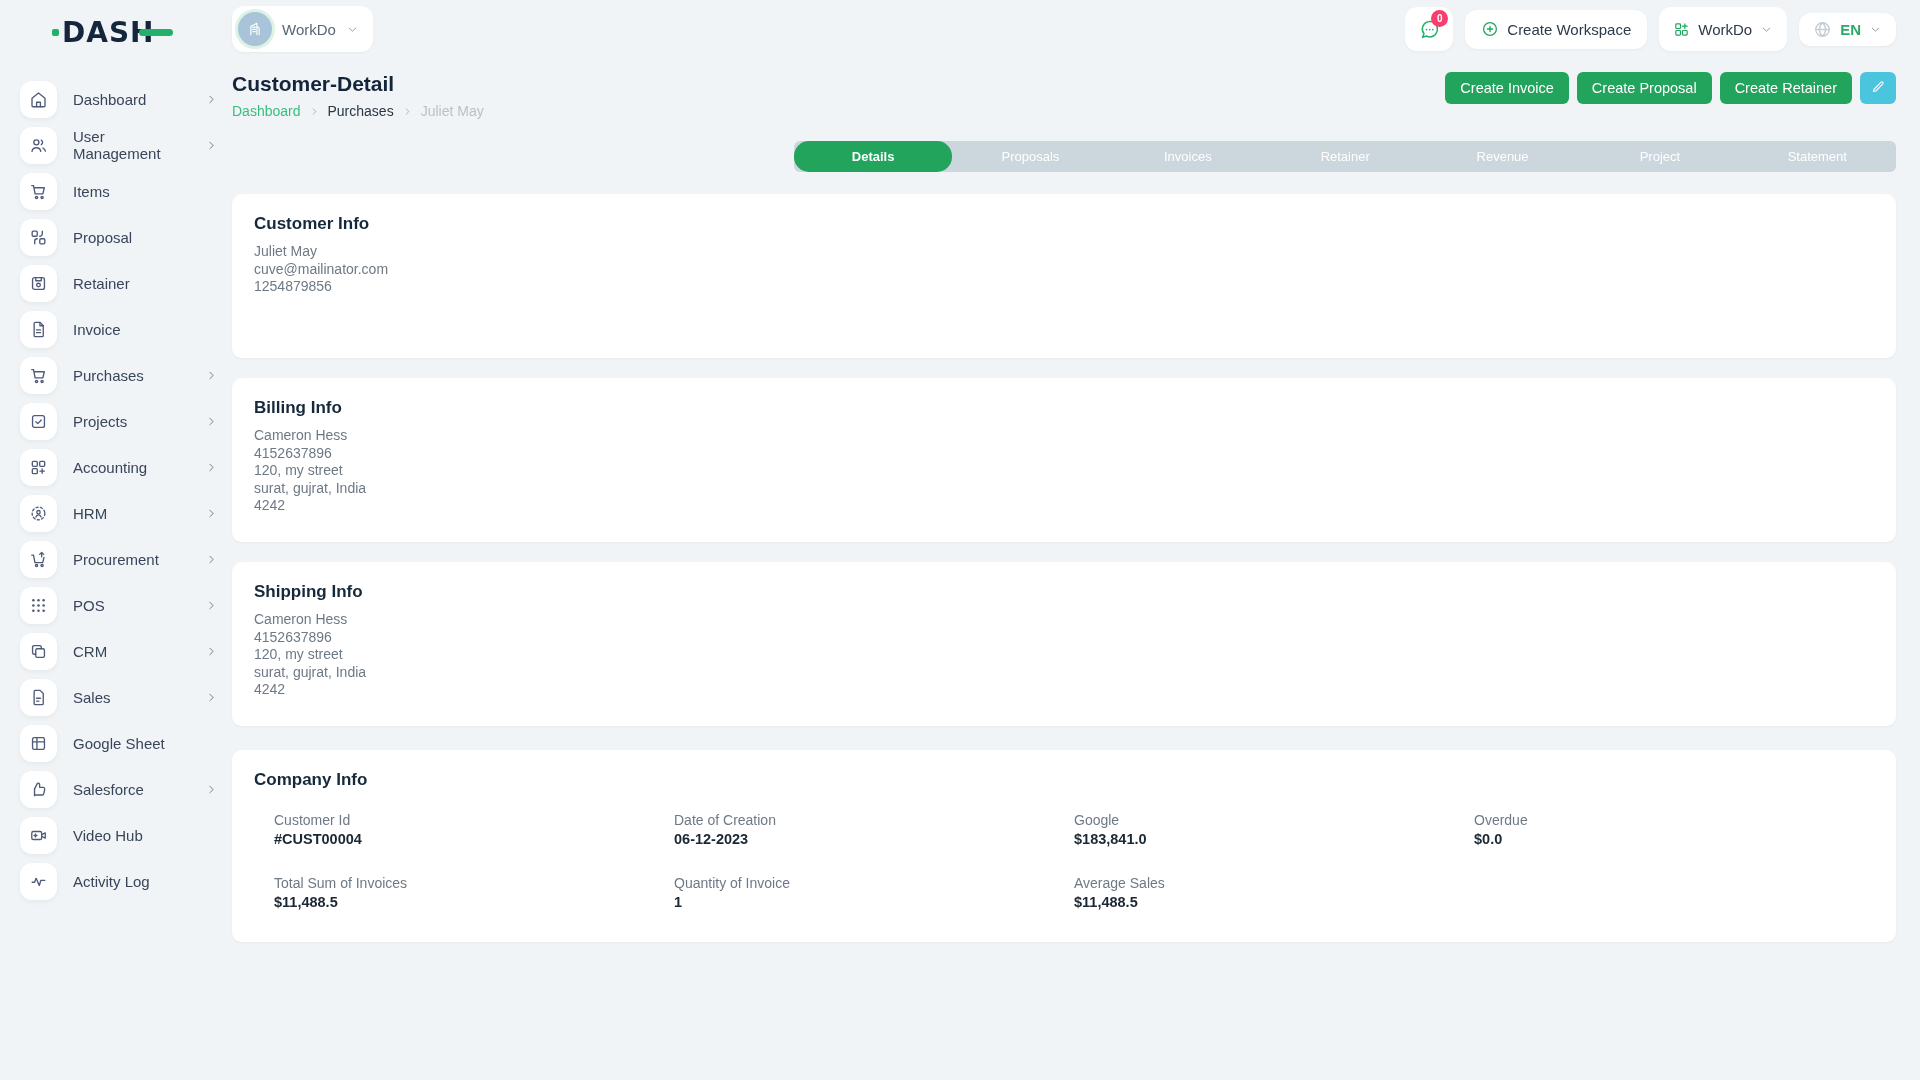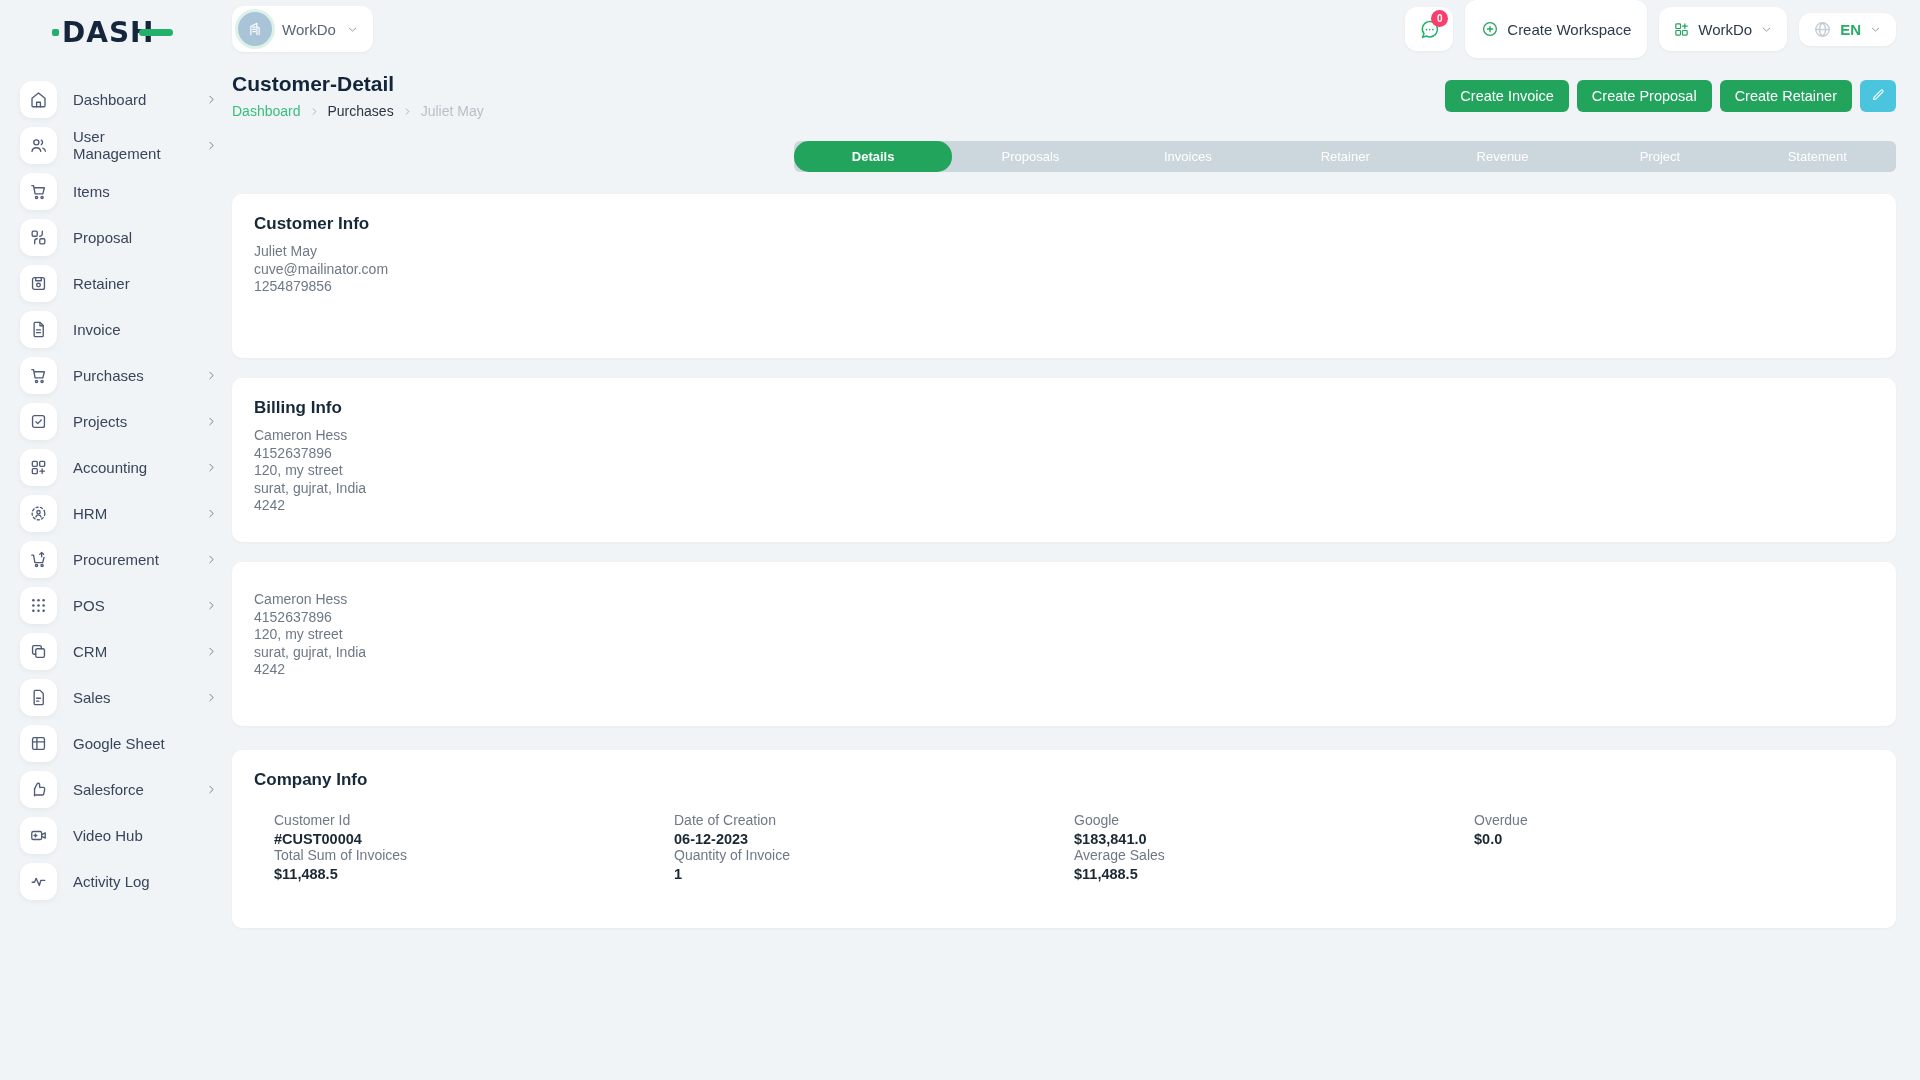--- a/index.html
+++ b/index.html
@@ -59,29 +59,29 @@
   .chev-sm svg { width:13px; height:13px; }
 
   .topbar-right { margin-left:auto; display:flex; align-items:center; gap:12px; }
   .chat-pill { position:relative; width:48px; height:44px; justify-content:center; color:#22b26b; }
   .chat-pill svg { width:21px; height:21px; }
   .badge {
     position:absolute; top:3px; right:5px; min-width:17px; height:17px; padding:0 4px;
     background:#f73e6c; color:#fff; font-size:10px; font-weight:700;
     border-radius:9px; display:flex; align-items:center; justify-content:center;
   }
-  .cw-pill { height:58px; padding:0 16px; gap:8px; font-size:15px; color:#2c3a49; }
+  .cw-pill { height:39px; padding:0 16px; gap:8px; font-size:15px; color:#2c3a49; }
   .cw-pill .plus { color:#22a45d; display:flex; } .cw-pill .plus svg { width:18px; height:18px; }
   .app-pill { height:44px; padding:0 14px; gap:8px; font-size:15px; color:#2c3a49; }
   .app-pill .grid { color:#22a45d; display:flex; } .app-pill .grid svg { width:17px; height:17px; }
   .lang-pill { height:33px; padding:0 14px; gap:8px; font-size:15px; }
   .lang-pill .globe { color:#c5cdd5; display:flex; } .lang-pill .globe svg { width:19px; height:19px; }
   .lang-code { color:#2bab68; font-weight:600; }
 
-  .page-head { display:flex; align-items:center; margin-top:14px;gap:47px; }
+  .page-head { display:flex; align-items:flex-start; margin-top:14px;gap:47px; }
   .page-title { font-size:21px; font-weight:700; color:#13253a; }
   .breadcrumb { display:flex; align-items:center; gap:8px; margin-top:7px; font-size:14px; }
   .bc-link { color:#38be7e; cursor:pointer; }
   .bc-sep { color:#98a3ae; display:flex; } .bc-sep svg { width:11px; height:11px; }
   .bc-mid { color:#2a3642; cursor:pointer; }
   .bc-cur { color:#b9c0c8; }
   .head-actions { margin-left:auto; display:flex; gap:8px; align-items:center; }
   .btn-green {
     background:#22a45d; color:#fff; border:none; border-radius:6px;
     font-size:14.5px; font-family:inherit; padding:8px 15px; cursor:pointer;
@@ -108,21 +108,21 @@
     box-shadow:0 1px 3px rgba(21,34,50,.04);
   }
   .card-title { font-size:17px; font-weight:700; color:#15293a; }
   .card-lines { margin-top:9px; }
   .card-line { font-size:14px; color:#6e7986; line-height:17.5px; }
   .info-card { min-height:164px; }
 
   .company-card { margin-top:24px; min-height:178px; }
   .company-grid {
     display:grid; grid-template-columns:repeat(4,1fr);
-    margin:22px 0 12px 20px; 
+    margin:22px 0 12px 20px; row-gap:28px;
   }
   .field-label { font-size:14px; color:#6e7986; }
   .field-value { font-size:14.5px; font-weight:700; color:#1b2733; margin-top:3px; }
 </style>
 </head>
 <body>
 
 <div class="app">
 
   <aside class="sidebar">
@@ -572,20 +572,21 @@
         <div class="card-lines">
           <div class="card-line">Cameron Hess</div>
           <div class="card-line">4152637896</div>
           <div class="card-line">120, my street</div>
           <div class="card-line">surat, gujrat, India</div>
           <div class="card-line">4242</div>
         </div>
       </div>
 
       <div class="card info-card">
+        <div class="card-title">Shipping Info</div>
         <div class="card-lines">
           <div class="card-line">Cameron Hess</div>
           <div class="card-line">4152637896</div>
           <div class="card-line">120, my street</div>
           <div class="card-line">surat, gujrat, India</div>
           <div class="card-line">4242</div>
         </div>
       </div>
     </div>
 

